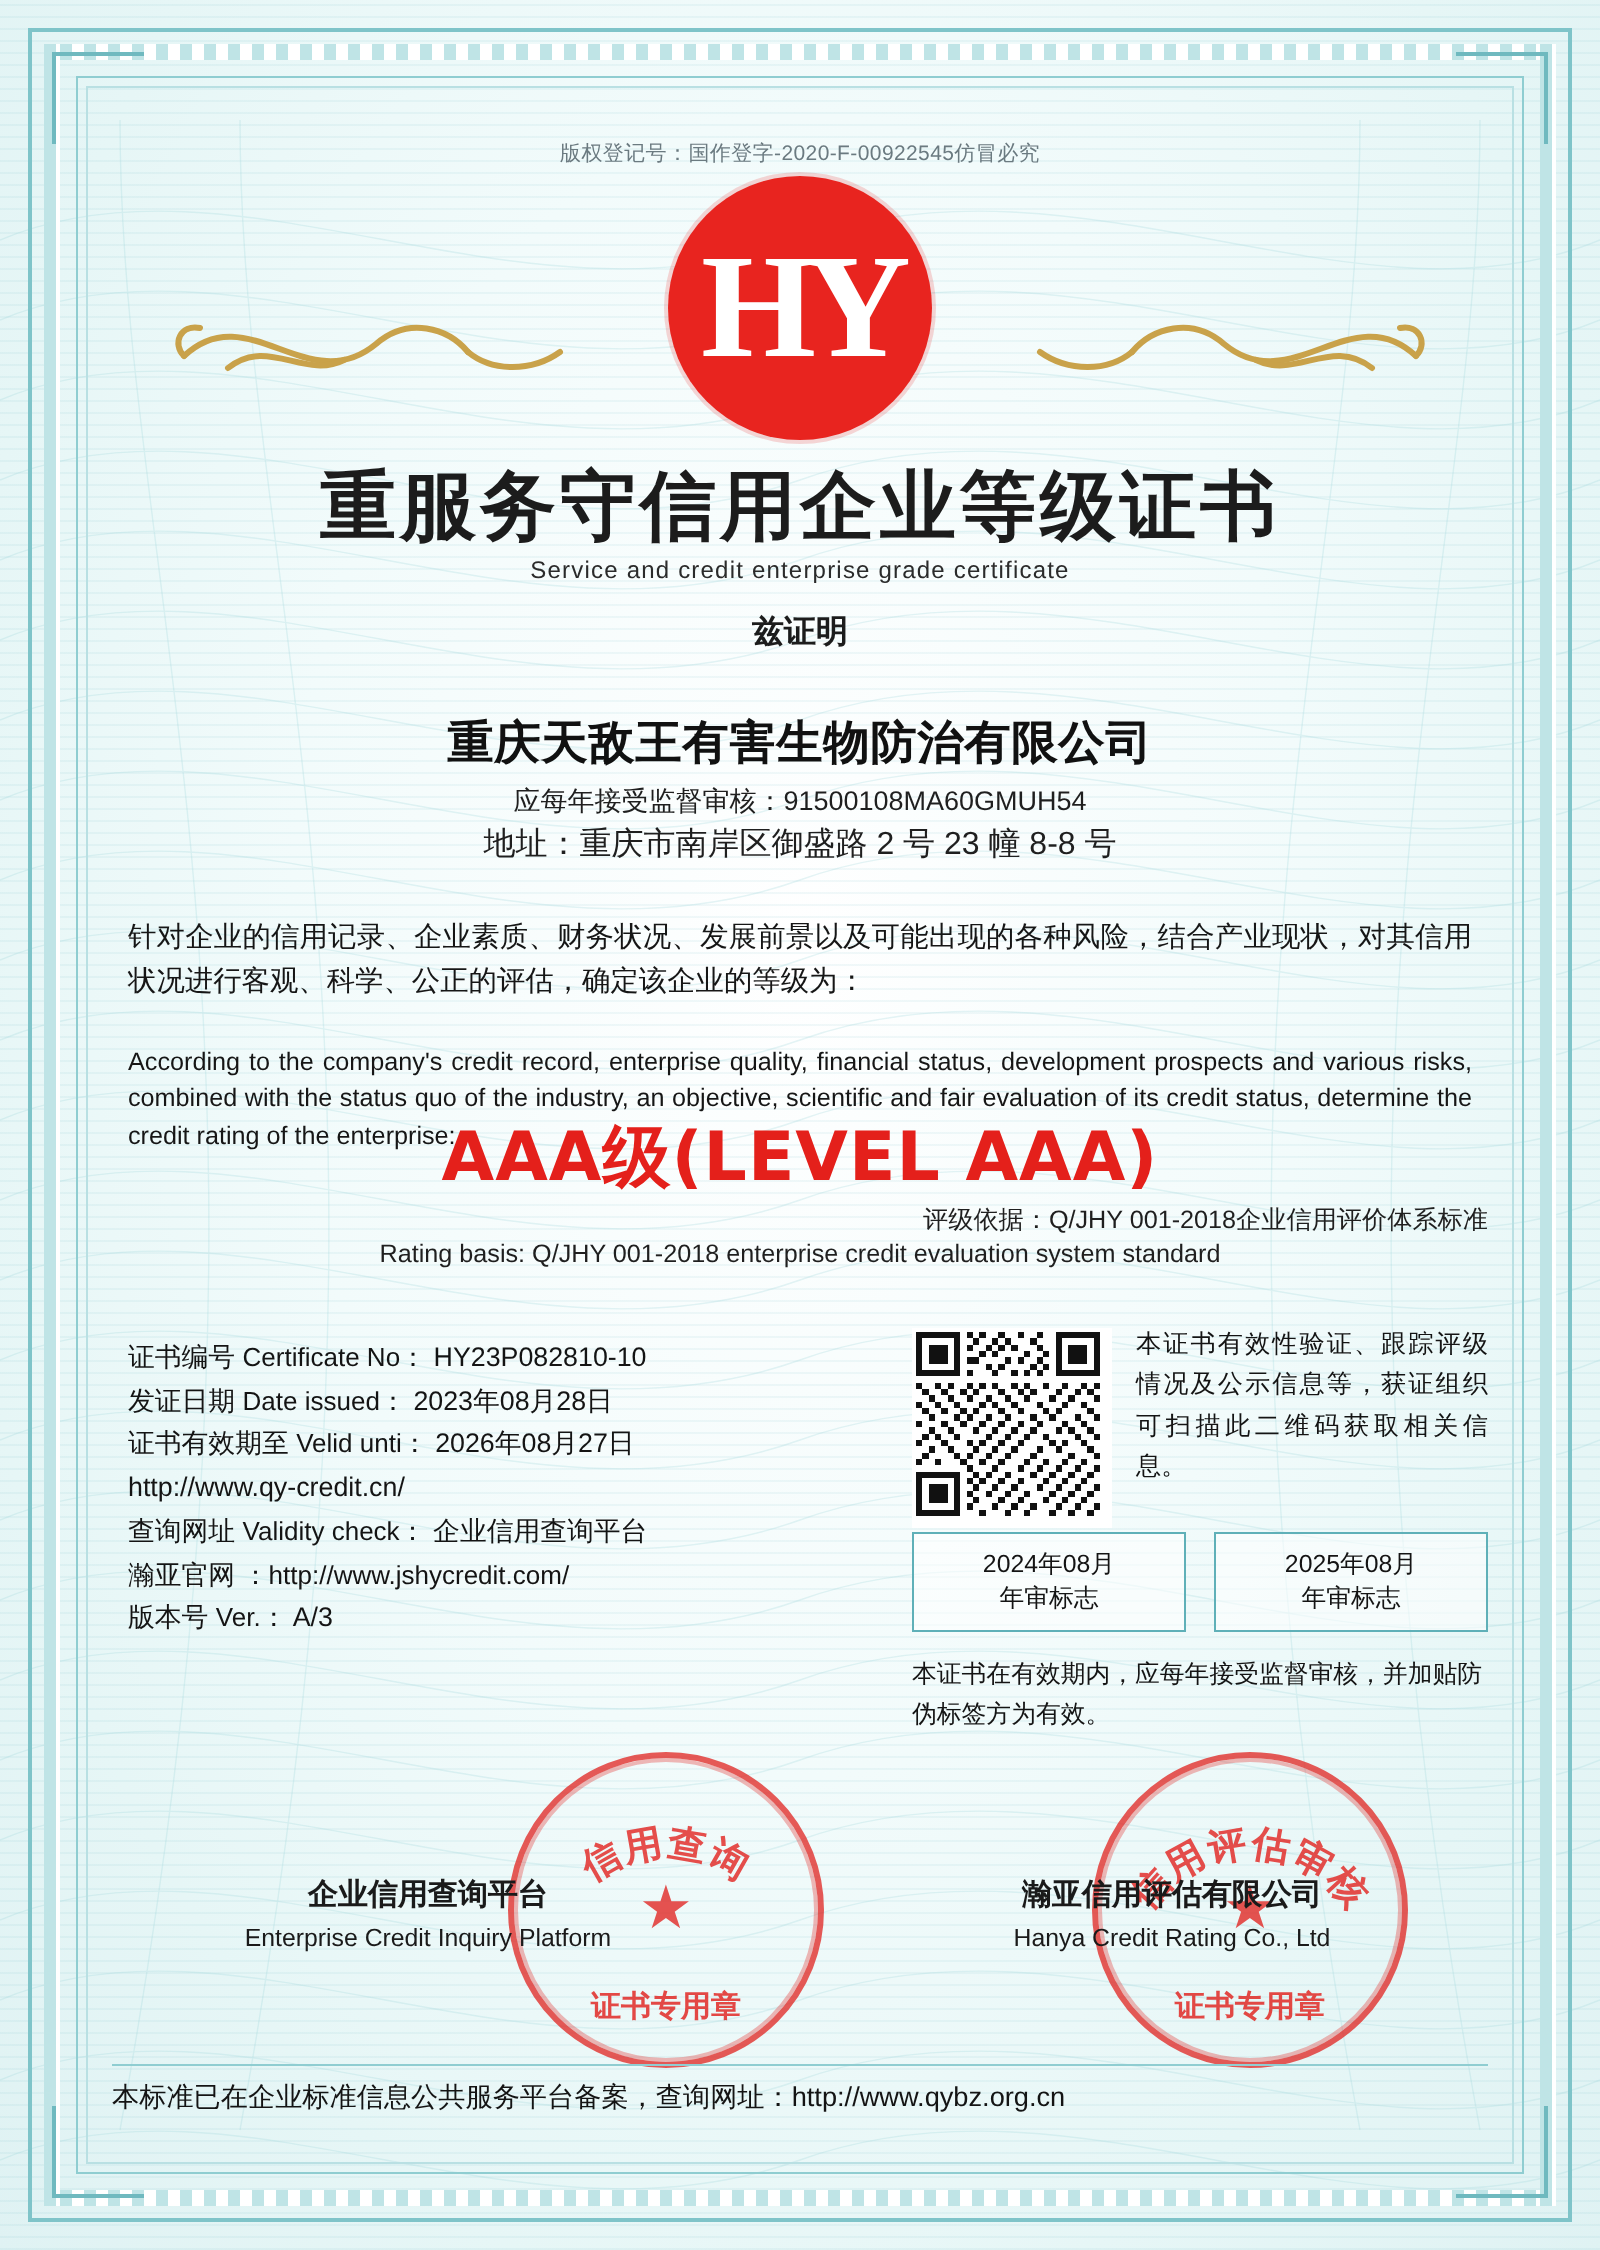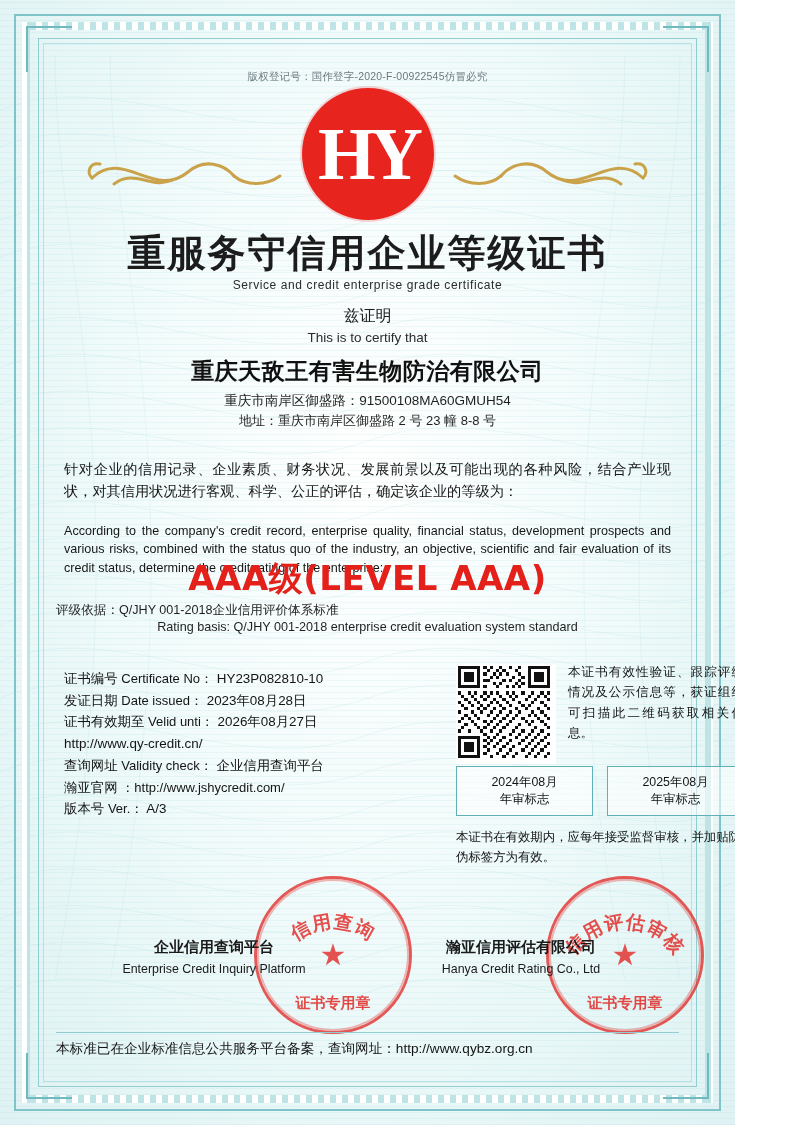--- a/index.html
+++ b/index.html
@@ -8,21 +8,21 @@
     background: #ffffff;
   }
   body {
     width: 800px;
     height: 1125px;
     font-family: "Liberation Sans", sans-serif;
     overflow: hidden;
   }
   .cert {
     position: relative;
-    width: 735px;
+    width: 800px;
     height: 1125px;
     box-sizing: border-box;
     background:
       repeating-linear-gradient(0deg, rgba(120,190,200,0.10) 0px, rgba(120,190,200,0.10) 1px, rgba(255,255,255,0) 1px, rgba(255,255,255,0) 6px),
       radial-gradient(ellipse at 50% 42%, #ffffff 0%, #f2fbfb 45%, #e6f6f6 75%, #dff2f3 100%);
     overflow: hidden;
   }
   
   .wave-layer {
     position: absolute;
@@ -143,21 +143,21 @@
     font-size: 12px;
     color: #2b2b2b;
     letter-spacing: 0.6px;
   }
   .certify-cn {
     position: absolute;
     top: 256px;
     left: 0; right: 0;
     text-align: center;
     font-size: 16px;
-    font-weight: normal;
+    font-weight: bold;
     color: #1c1c1c;
   }
   .certify-en {
     position: absolute;
     top: 280px;
     left: 0; right: 0;
     text-align: center;
     font-size: 13.5px;
     color: #2b2b2b;
   }
@@ -178,21 +178,21 @@
     left: 0; right: 0;
     text-align: center;
     font-size: 13.5px;
     color: #1f1f1f;
   }
   .address {
     position: absolute;
     top: 362px;
     left: 0; right: 0;
     text-align: center;
-    font-size: 13px;
+    font-size: 16px;
     color: #1f1f1f;
   }
 
   .para {
     position: absolute;
     top: 408px;
     left: 8px; right: 8px;
   }
   .para .cn {
     font-size: 14.2px;
@@ -215,22 +215,22 @@
     text-align: center;
     font-family: "DejaVu Sans", sans-serif;
     font-weight: bold;
     font-size: 34px;
     color: #e4201b;
     letter-spacing: 0.5px;
   }
   .basis-cn {
     position: absolute;
     top: 552px;
-    left: 0; right: 0;
-    text-align: left;
+    left: 16px; right: 0;
+    text-align: right;
     font-size: 12.6px;
     color: #1f1f1f;
   }
   .basis-en {
     position: absolute;
     top: 570px;
     left: 0; right: 0;
     text-align: center;
     font-size: 12.6px;
     color: #1f1f1f;
@@ -454,24 +454,23 @@
     <div class="logo-wrap">
       <div class="logo-badge">
         <div class="logo-glyph">HY</div>
       </div>
     </div>
 
     <div class="title-cn">重服务守信用企业等级证书</div>
     <div class="title-en">Service and credit enterprise grade certificate</div>
 
     <div class="certify-cn">兹证明</div>
-    <div class="certify-en">This is to certify that</div>
 
     <div class="company">重庆天敌王有害生物防治有限公司</div>
-    <div class="usci">重庆市南岸区御盛路：91500108MA60GMUH54</div>
+    <div class="usci">应每年接受监督审核：91500108MA60GMUH54</div>
     <div class="address">地址：重庆市南岸区御盛路 2 号 23 幢 8-8 号</div>
 
     <div class="para">
       <div class="cn">针对企业的信用记录、企业素质、财务状况、发展前景以及可能出现的各种风险，结合产业现状，对其信用状况进行客观、科学、公正的评估，确定该企业的等级为：</div>
       <div class="en">According to the company's credit record, enterprise quality, financial status, development prospects and various risks, combined with the status quo of the industry, an objective, scientific and fair evaluation of its credit status, determine the credit rating of the enterprise:</div>
     </div>
 
     <div class="level">AAA级(LEVEL AAA)</div>
     <div class="basis-cn">评级依据：Q/JHY 001-2018企业信用评价体系标准</div>
     <div class="basis-en">Rating basis: Q/JHY 001-2018 enterprise credit evaluation system standard</div>

